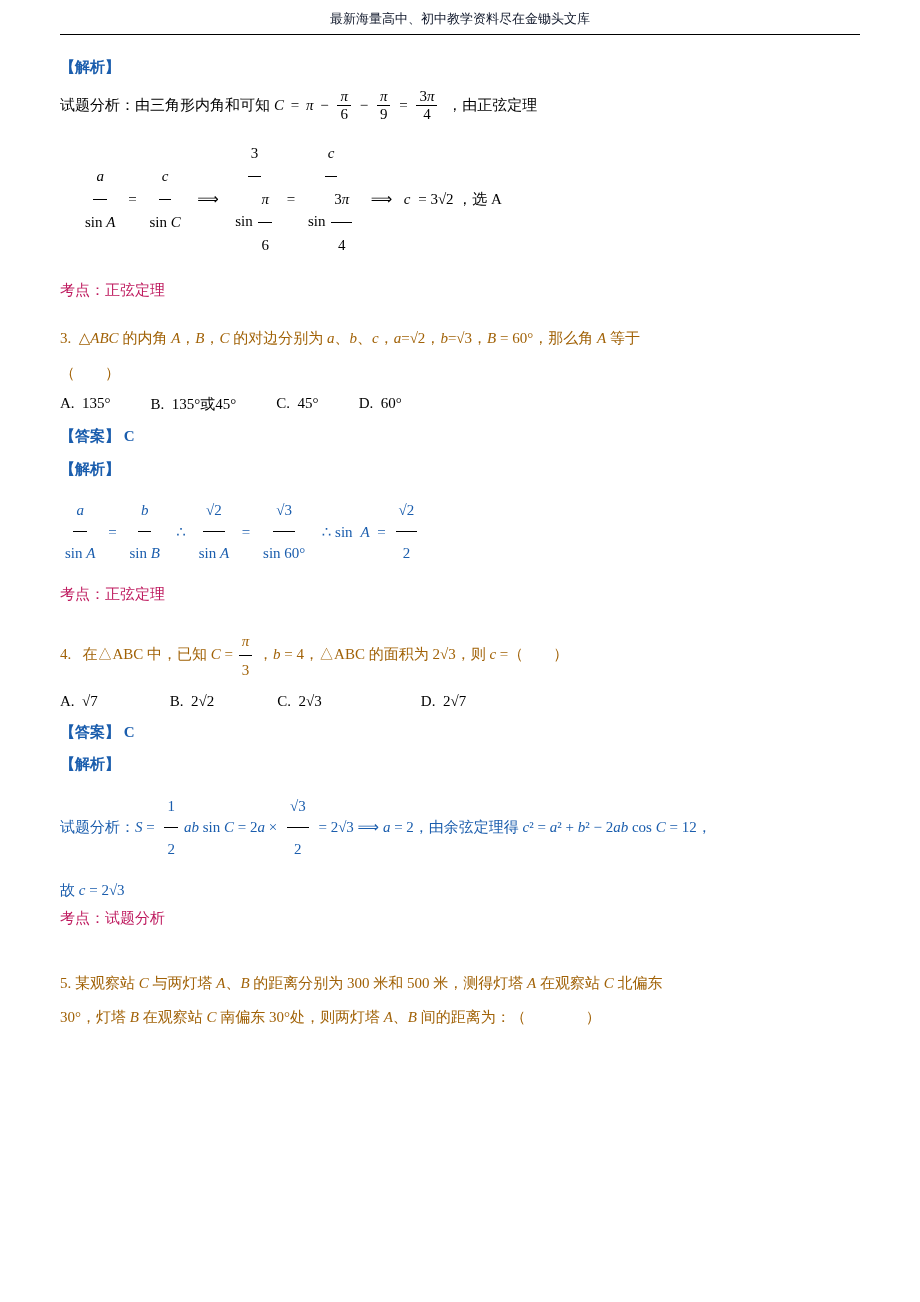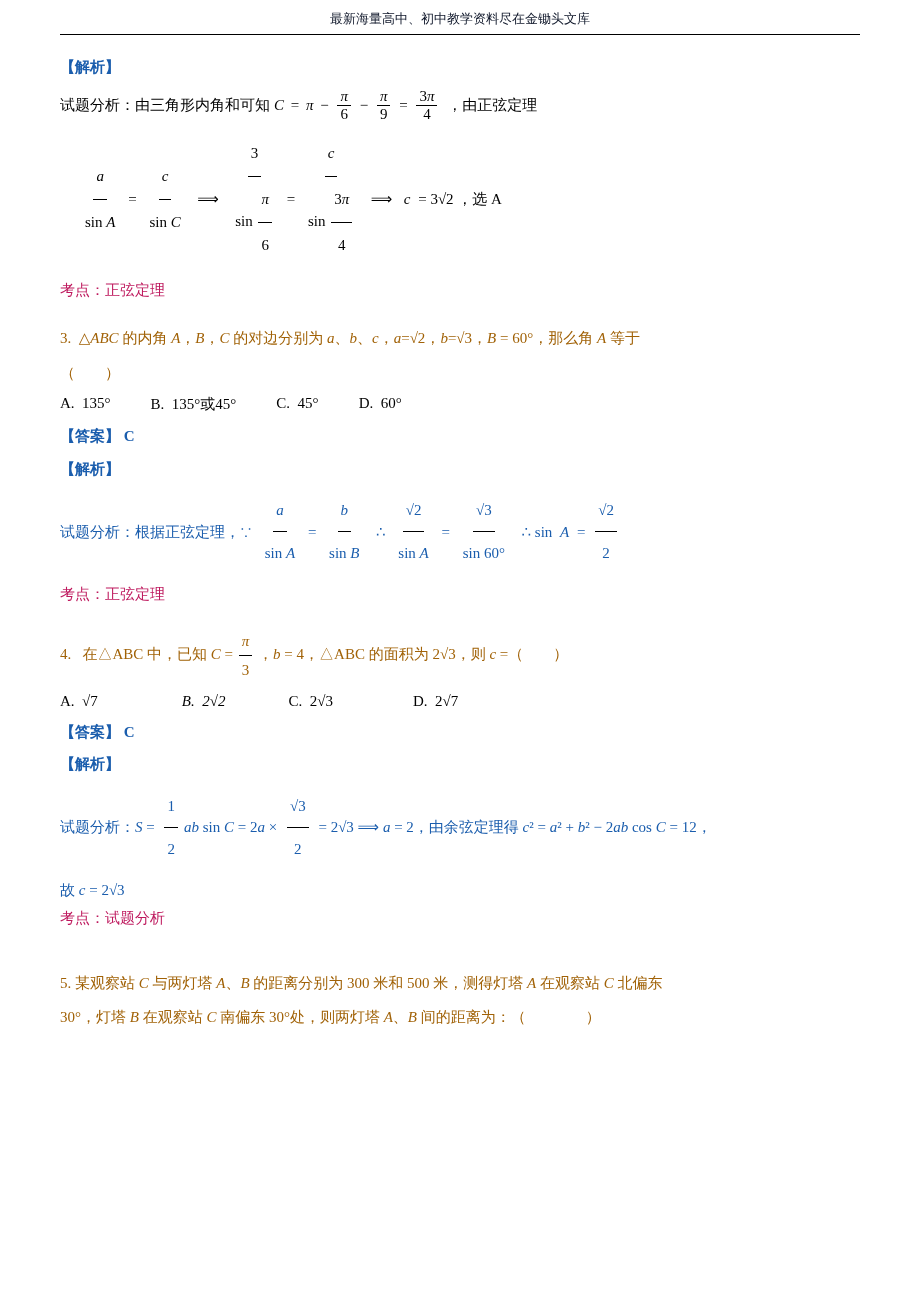--- a/index.html
+++ b/index.html
@@ -126,21 +126,20 @@
 
   <p class="answer-line">
     <span class="bracket-answer">【答案】</span>
     <span class="bracket-answer">C</span>
   </p>
 
   <p class="bracket-analysis">【解析】</p>
 
   <div class="analysis-text">
     <div class="math-line" style="flex-wrap:wrap; line-height:2.8;">
-      <span>试题分析：根据正弦定理，∵&nbsp;</span>
       <span class="fraction">
         <span class="num"><i>a</i></span>
         <span class="den">sin&nbsp;<i>A</i></span>
       </span>
       &nbsp;=&nbsp;
       <span class="fraction">
         <span class="num"><i>b</i></span>
         <span class="den">sin&nbsp;<i>B</i></span>
       </span>
       &nbsp;&nbsp;∴&nbsp;
@@ -170,23 +169,23 @@
     <span>在△ABC 中，已知 <i>C</i> = </span>
     <span class="fraction" style="display:inline-flex; vertical-align:middle;">
       <span class="num"><i>π</i></span>
       <span class="den">3</span>
     </span>
     <span>，<i>b</i> = 4，△ABC 的面积为 2√3，则 <i>c</i> =（　　）</span>
   </p>
 
   <div class="options-row" style="margin-top:8px;">
     <span>A.&nbsp;&nbsp;√7</span>
-    <span style="margin-left:44px;font-style:italic;">B.&nbsp;&nbsp;2√2</span>
+    <span style="margin-left:32px;">B.&nbsp;&nbsp;2√2</span>
     <span style="margin-left:23px;">C.&nbsp;&nbsp;2√3</span>
-    <span style="margin-left:40px;">D.&nbsp;&nbsp;2√7</span>
+    <span style="margin-left:59px;">D.&nbsp;&nbsp;2√7</span>
   </div>
 
   <p class="answer-line">
     <span class="bracket-answer">【答案】</span>
     <span class="bracket-answer">C</span>
   </p>
 
   <p class="bracket-analysis">【解析】</p>
 
   <div class="analysis-text">

